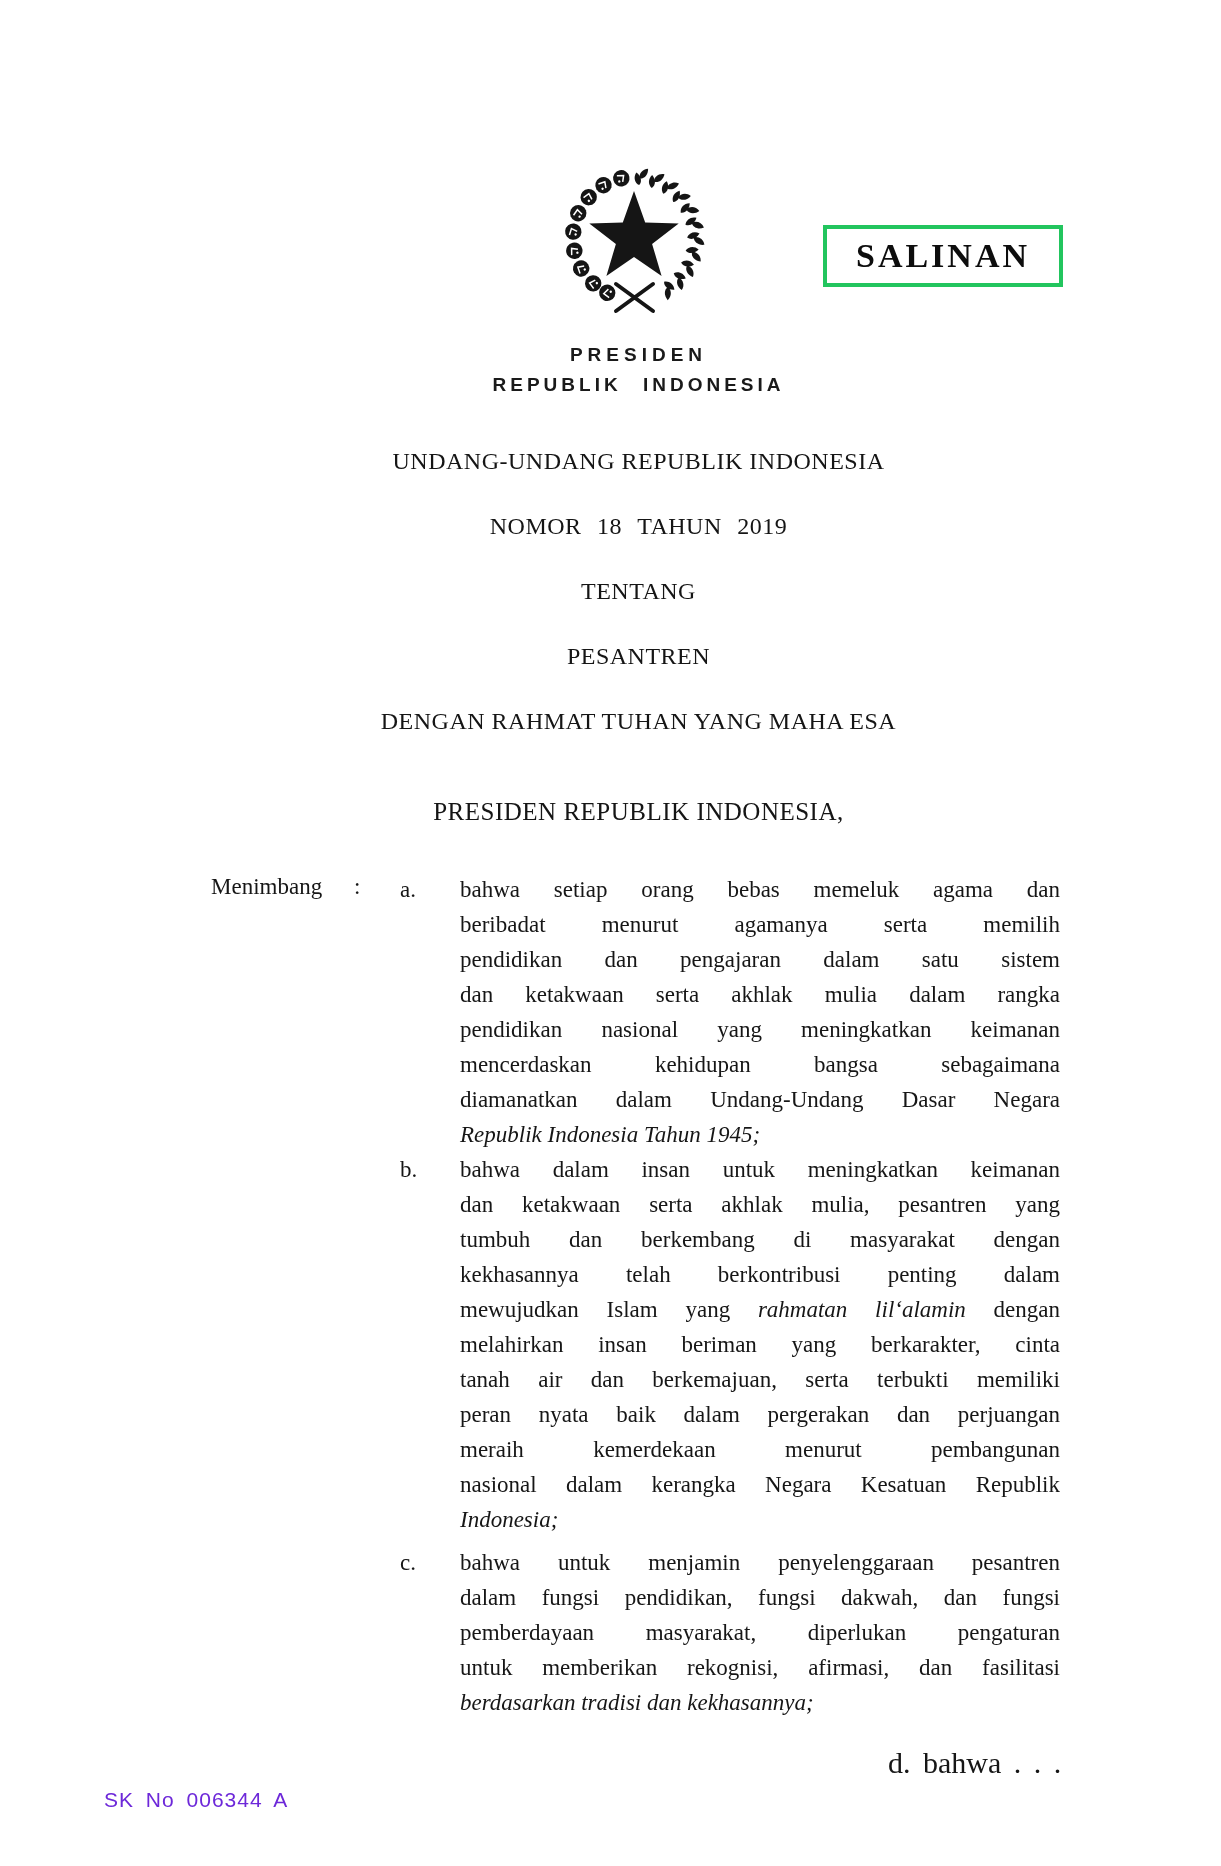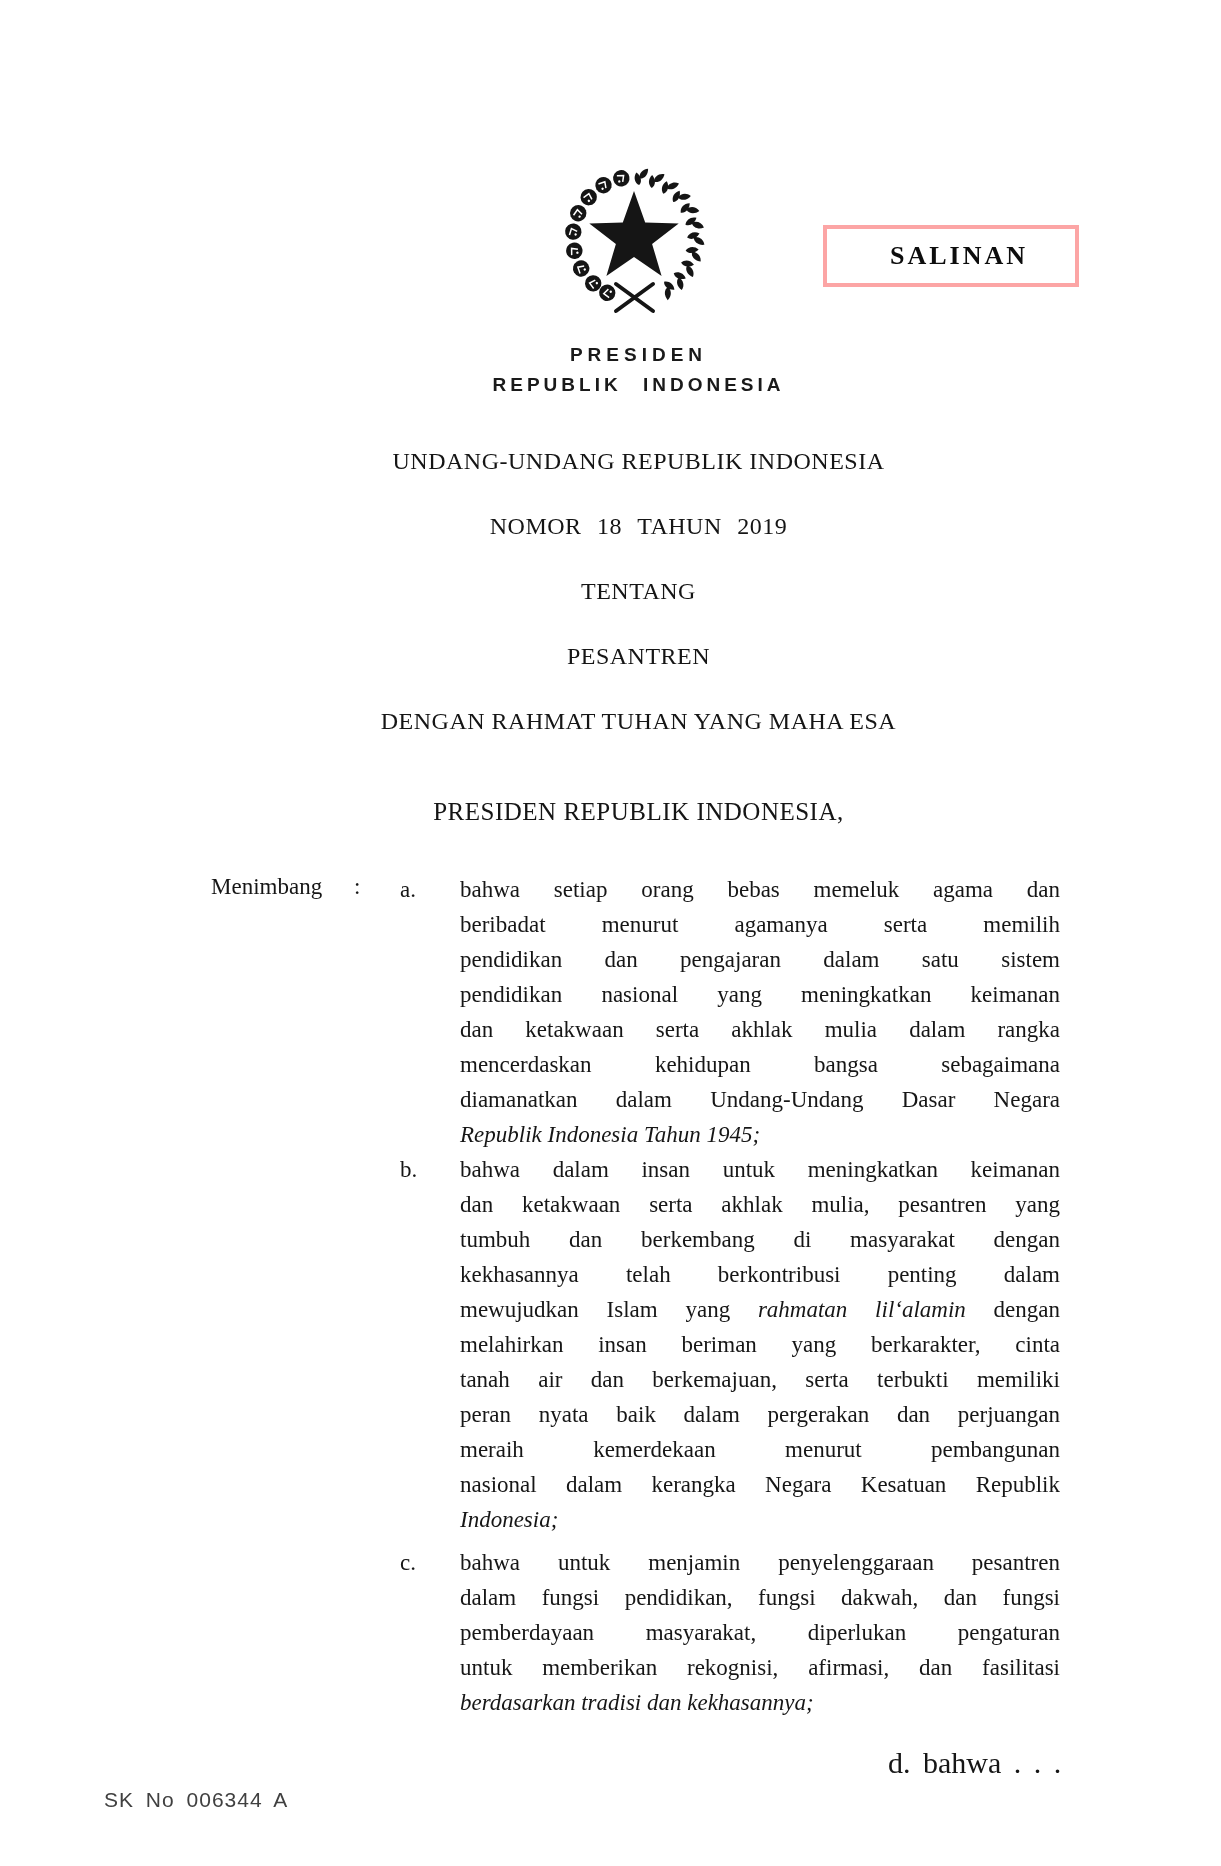--- a/index.html
+++ b/index.html
@@ -23,26 +23,25 @@
     font-family:"Liberation Sans", sans-serif;
     font-weight:bold;
     color:#1a1a1a;
   }
   .lh1{top:344px;font-size:19px;letter-spacing:5px;}
   .lh2{top:374px;font-size:19px;letter-spacing:4px;word-spacing:12px;}
   
   .stamp-box{
     left:823px;top:225px;
     width:232px;height:54px;
-    border:4px solid #fca5a5;
+    border:4px solid #22c55e;
     display:flex;align-items:center;justify-content:center;
     font-family:"Liberation Serif", serif;
-    font-weight:bold;font-size:26px;letter-spacing:3px;
+    font-weight:bold;font-size:34px;letter-spacing:3px;
     color:#0d0d0d;
-    padding-left:16px;
   }
   
   .title-line{font-size:24px;letter-spacing:0.5px;color:#151515;}
   .t1{top:448px;}
   .t2{top:513px;word-spacing:9px;}
   .t3{top:578px;}
   .t4{top:643px;}
   .t5{top:708px;}
   .t6{top:798px;font-size:25px;}
   
@@ -62,21 +61,21 @@
     text-align-last:justify;
   }
   .line.last{text-align-last:left;font-style:italic;}
   .line em{font-style:italic;}
   
   .catchword{left:888px;top:1746px;font-size:30px;word-spacing:5px;}
   .footer-code{
     left:104px;top:1788px;
     font-family:"Liberation Sans", sans-serif;
     font-size:21px;letter-spacing:1px;word-spacing:5px;
-    color:#404040;
+    color:#6d28d9;
   }
   .emblem{left:556px;top:162px;}
 </style>
 </head>
 <body>
 
 <div class="page">
 
   <svg class="abs emblem" width="156" height="160" viewBox="0 0 156 160" aria-hidden="true">
     <defs>
@@ -146,22 +145,22 @@
 
   <div class="abs cons-label">Menimbang</div>
   <div class="abs cons-colon">:</div>
   <div class="abs cons-items">
       <div class="cons-item">
         <div class="marker">a.</div>
         <div class="item-body">
           <div class="line"><span>bahwa setiap orang bebas memeluk agama dan</span></div>
           <div class="line"><span>beribadat menurut agamanya serta memilih</span></div>
           <div class="line"><span>pendidikan dan pengajaran dalam satu sistem</span></div>
+          <div class="line"><span>dan ketakwaan serta akhlak mulia dalam rangka</span></div>
           <div class="line"><span>pendidikan nasional yang meningkatkan keimanan</span></div>
-          <div class="line"><span>dan ketakwaan serta akhlak mulia dalam rangka</span></div>
           <div class="line"><span>mencerdaskan kehidupan bangsa sebagaimana</span></div>
           <div class="line"><span>diamanatkan dalam Undang-Undang Dasar Negara</span></div>
           <div class="line last"><span>Republik Indonesia Tahun 1945;</span></div>
         </div>
       </div>
       <div class="cons-item">
         <div class="marker">b.</div>
         <div class="item-body">
           <div class="line"><span>bahwa dalam insan untuk meningkatkan keimanan</span></div>
           <div class="line"><span>dan ketakwaan serta akhlak mulia, pesantren yang</span></div>

